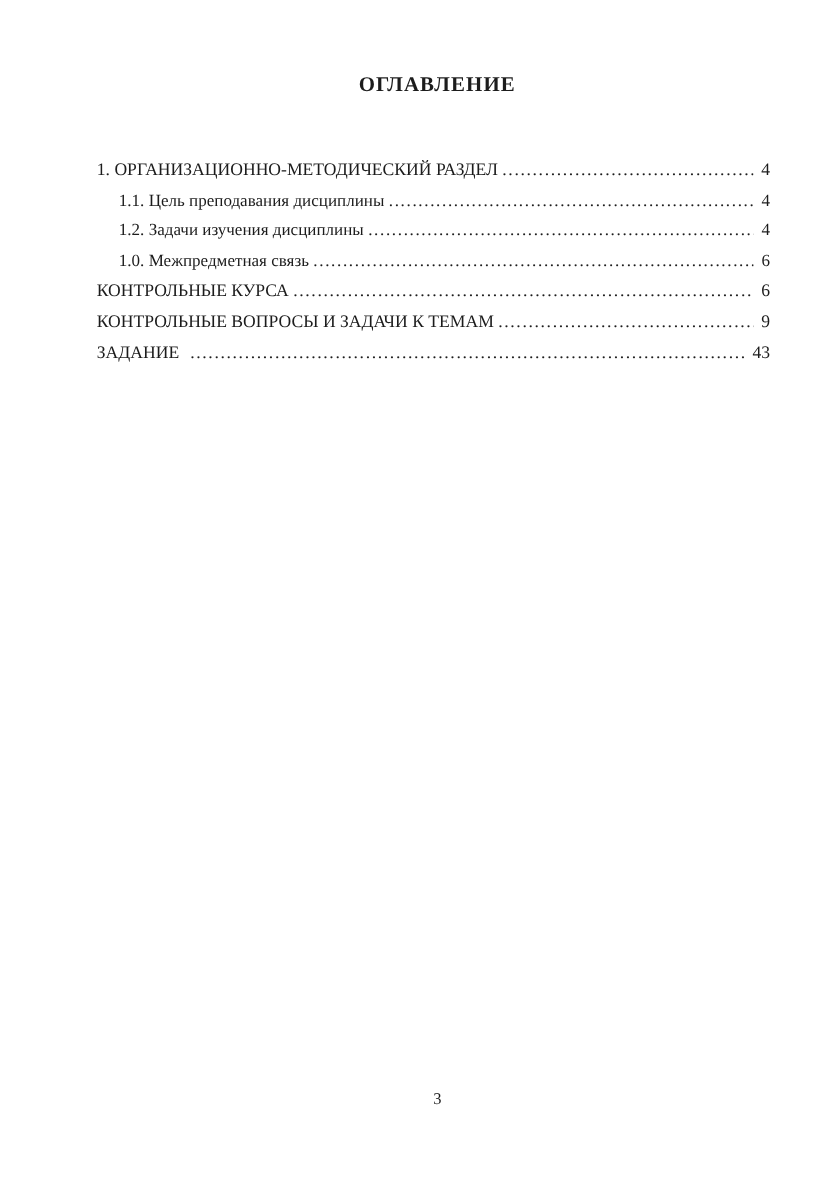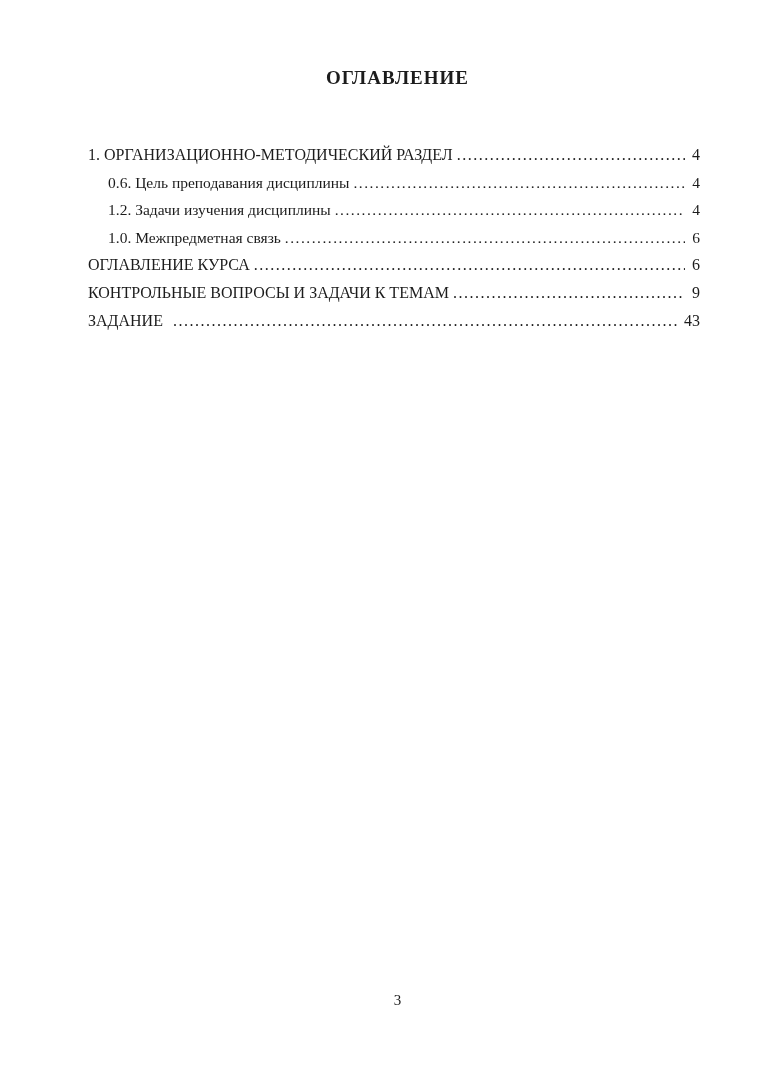--- a/index.html
+++ b/index.html
@@ -82,39 +82,39 @@
 
   <div class="toc">
 
     <div class="toc-row level-1">
       <span class="toc-text">1. ОРГАНИЗАЦИОННО-МЕТОДИЧЕСКИЙ РАЗДЕЛ</span>
       <span class="toc-leader">............................................................................................................................................................................................................................</span>
       <span class="toc-page-num">4</span>
     </div>
 
     <div class="toc-row level-2">
-      <span class="toc-text">0.6. Цель преподавания дисциплины</span>
+      <span class="toc-text">1.1. Цель преподавания дисциплины</span>
       <span class="toc-leader">............................................................................................................................................................................................................................</span>
       <span class="toc-page-num">4</span>
     </div>
 
     <div class="toc-row level-2">
       <span class="toc-text">1.2. Задачи изучения дисциплины</span>
       <span class="toc-leader">............................................................................................................................................................................................................................</span>
       <span class="toc-page-num">4</span>
     </div>
 
     <div class="toc-row level-2">
       <span class="toc-text">1.0. Межпредметная связь</span>
       <span class="toc-leader">............................................................................................................................................................................................................................</span>
       <span class="toc-page-num">6</span>
     </div>
 
     <div class="toc-row level-1">
-      <span class="toc-text">ОГЛАВЛЕНИЕ КУРСА</span>
+      <span class="toc-text">КОНТРОЛЬНЫЕ КУРСА</span>
       <span class="toc-leader">............................................................................................................................................................................................................................</span>
       <span class="toc-page-num">6</span>
     </div>
 
     <div class="toc-row level-1">
       <span class="toc-text">КОНТРОЛЬНЫЕ ВОПРОСЫ И ЗАДАЧИ К ТЕМАМ</span>
       <span class="toc-leader">............................................................................................................................................................................................................................</span>
       <span class="toc-page-num">9</span>
     </div>
 

